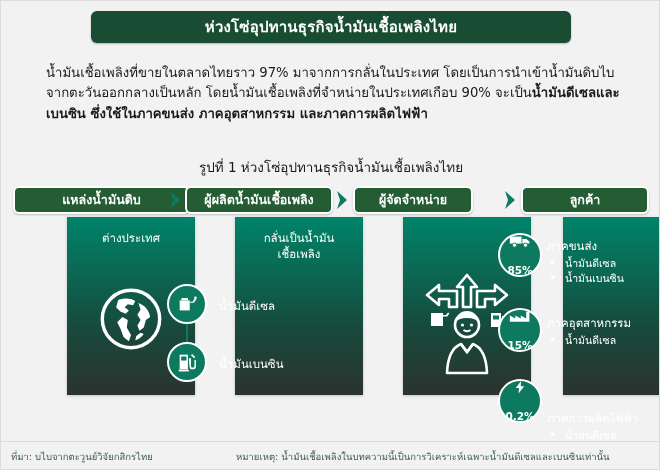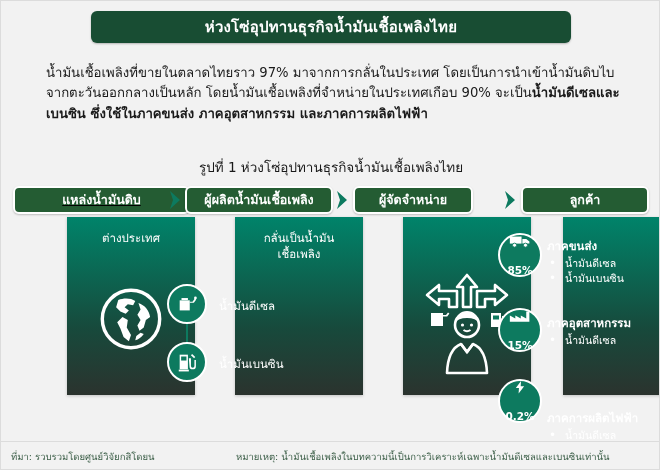--- a/index.html
+++ b/index.html
@@ -39,21 +39,21 @@
   
   .flow-head{position:absolute;left:12px;top:185px;width:636px;height:28px;}
   .head-box{
     position:absolute;top:0;height:28px;
     background:#245c33;border:2px solid #ffffff;border-radius:6px;
     display:flex;align-items:center;justify-content:center;
     box-shadow:0 1px 2px rgba(0,0,0,.22);
     box-sizing:border-box;
   }
   .head-box span{color:#ffffff;font-size:12.5px;font-weight:bold;}
-  .hb1{left:0;width:177px;text-decoration:underline;}
+  .hb1{left:0;width:177px;}
   .hb2{left:172px;width:148px;}
   .hb3{left:340px;width:120px;}
   .hb4{left:508px;width:128px;}
   .chev{position:absolute;top:4px;width:14px;height:20px;}
   .chev svg{display:block;}
   .cv1{left:155px;}
   .cv2{left:322px;}
   .cv3{left:490px;}
 
   
@@ -99,21 +99,21 @@
     background:#0d7a5f;border:2.5px solid #ffffff;
     display:flex;flex-direction:column;align-items:center;justify-content:center;
     box-sizing:border-box;z-index:5;
   }
   .badge4 .pct{color:#ffffff;font-size:10.5px;font-weight:bold;line-height:1;margin-top:17px;}
   .b4a{left:497px;top:232px;}
   .b4b{left:497px;top:307px;}
   .b4c{left:497px;top:378px;}
 
   .grp4{position:absolute;left:546px;color:#ffffff;}
-  .grp4 .gt{font-size:11.5px;font-weight:bold;margin-bottom:1px;}
+  .grp4 .gt{font-size:11.5px;font-weight:normal;margin-bottom:1px;}
   .grp4 ul{list-style:none;margin:0;padding:0;}
   .grp4 li{font-size:10.5px;line-height:1.45;position:relative;padding-left:18px;}
   .grp4 li:before{content:"\2022";position:absolute;left:2px;top:-1px;font-size:12px;}
   .g4a{top:236px;}
   .g4b{top:313px;}
   .g4c{top:408px;}
 
   
   .footer-rule{position:absolute;left:0;top:440px;width:660px;height:1px;background:#dcdcdc;}
   .src{position:absolute;left:10px;top:448px;font-size:9.5px;color:#3a5d46;}
@@ -270,16 +270,16 @@
     <span class="pct">0.2%</span>
   </div>
   <div class="grp4 g4c">
     <div class="gt">ภาคการผลิตไฟฟ้า</div>
     <ul>
       <li>น้ำมันดีเซล</li>
     </ul>
   </div>
 
   <div class="footer-rule"></div>
-  <div class="src">ที่มา: รวบรวมโดยศูนย์วิจัยกสิโดยน</div>
+  <div class="src">ที่มา: บไบจากตะวูนย์วิจัยกสิกรไทย</div>
   <div class="note">หมายเหตุ: น้ำมันเชื้อเพลิงในบทความนี้เป็นการวิเคราะห์เฉพาะน้ำมันดีเซลและเบนซินเท่านั้น</div>
 
 </div>
 
 </body></html>

